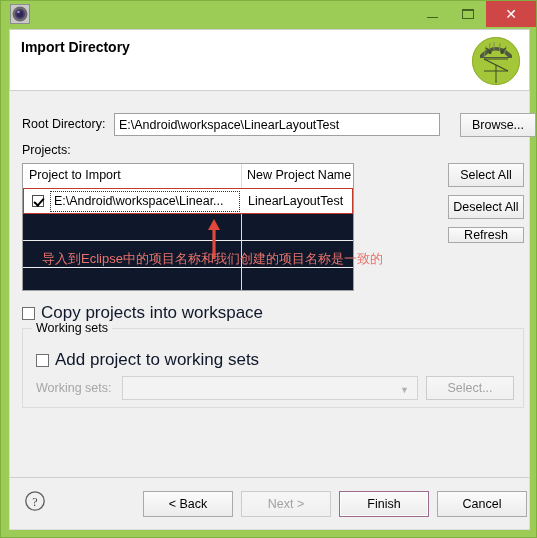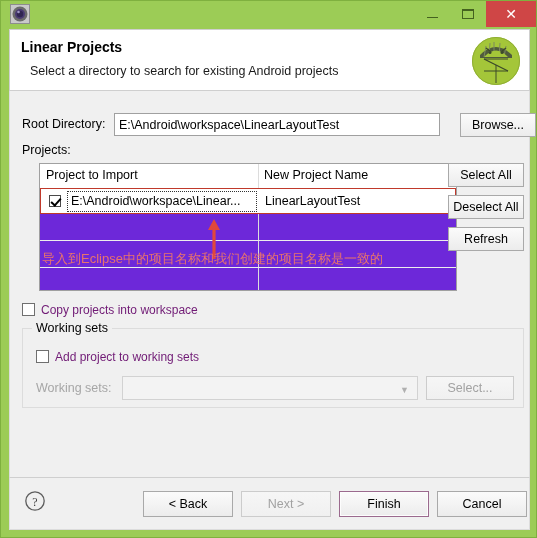--- a/index.html
+++ b/index.html
@@ -58,22 +58,22 @@
   }
   .btn{
     position:absolute;background:#f0f0f0;border:1px solid #a9a9a9;box-sizing:border-box;
     font-size:12.5px;color:#000;display:flex;align-items:center;justify-content:center;
     background-image:linear-gradient(#fbfbfb,#ececec);
   }
   .btn.disabled{color:#a2a2a2;border-color:#cccccc;background-image:linear-gradient(#f6f6f6,#f0f0f0);}
 
   
   .table{
-    position:absolute;left:29px;top:72px;width:418px;height:128px;
-    background:#6d28d9;border:1px solid #a0a0a0;box-sizing:border-box;overflow:hidden;
+    position:absolute;left:12px;top:72px;width:332px;height:128px;
+    background:#0f172a;border:1px solid #a0a0a0;box-sizing:border-box;overflow:hidden;
   }
   .thead{position:absolute;left:0;top:0;width:100%;height:24px;background:#ffffff;border-bottom:1px solid #d4d4d4;}
   .th{position:absolute;top:4px;font-size:12.5px;color:#000;}
   .th-div{position:absolute;top:0;width:1px;height:128px;background:#dcdcdc;}
   .row{position:absolute;left:0;width:100%;height:26px;border-bottom:1px solid #ededed;box-sizing:border-box;}
   .row-sel{border:1px solid #c0392b;box-sizing:border-box;background:#ffffff;}
   .cb{
     width:12px;height:12px;background:#ffffff;border:1px solid #4a4a4a;box-sizing:border-box;
     display:inline-block;position:relative;
   }
@@ -87,21 +87,21 @@
   .annot{
     position:absolute;color:#e8736c;font-size:13px;line-height:19px;
     font-family:Liberation Sans, sans-serif;
   }
   .arrow{position:absolute;}
 
   .groupbox{
     position:absolute;border:1px solid #dcdcdc;box-sizing:border-box;background:transparent;
   }
   .group-title{position:absolute;background:#f0f0f0;font-size:12.5px;color:#000;padding:0 4px;}
-  .cbrow{position:absolute;display:flex;gap:6px;font-size:12px;color:#701a75;}
+  .cbrow{position:absolute;display:flex;align-items:center;gap:6px;font-size:17px;color:#0f172a;}
   .cbbox{width:13px;height:13px;background:#ffffff;border:1px solid #6f6f6f;box-sizing:border-box;}
   .combo{
     position:absolute;background:#f3f3f3;border:1px solid #d2d2d2;box-sizing:border-box;
   }
   .combo .chev{position:absolute;right:8px;top:8px;color:#b0b0b0;font-size:9px;}
 
   
   .footer{
     position:absolute;left:8px;top:476px;width:521px;height:53px;
     background:#f0f0f0;border:1px solid #dcdcdc;border-top:1px solid #cfcfcf;box-sizing:border-box;
@@ -128,22 +128,21 @@
         <i class="glyph-min"></i>
       </div>
       <div class="win-btn">
         <i class="glyph-max"></i>
       </div>
       <div class="win-btn close">✕</div>
     </div>
   </div>
 
   <div class="header">
-    <div class="header-title">Linear Projects</div>
-    <div class="header-sub">Select a directory to search for existing Android projects</div>
+    <div class="header-title">Import Directory</div>
     <div class="android-logo">
       <svg width="52" height="52" viewBox="0 0 52 52">
         <defs>
           <clipPath id="cc">
               <circle cx="26" cy="26" r="24"></circle>
             </clipPath>
         </defs>
         <circle cx="26" cy="26" r="24" fill="#a4c639"></circle>
         <g clip-path="url(#cc)">
           <path d="M10 20 Q26 4 42 20 L42 23 L10 23 Z" fill="#4f5b3c"></path>
@@ -192,21 +191,21 @@
         <span class="cell-text" style="left:224px;top:5px;">LinearLayoutTest</span>
       </div>
 
       <div class="row" style="top:51px;"></div>
       <div class="row" style="top:78px;"></div>
       <div class="row" style="top:105px;border-bottom:none;"></div>
     </div>
 
     <div class="btn" style="left:438px;top:72px;width:76px;height:24px;">Select All</div>
     <div class="btn" style="left:438px;top:104px;width:76px;height:24px;">Deselect All</div>
-    <div class="btn" style="left:438px;top:136px;width:76px;height:24px;">Refresh</div>
+    <div class="btn" style="left:438px;top:136px;width:76px;height:16px;">Refresh</div>
 
     <div class="arrow" style="left:196px;top:128px;">
       <svg width="16" height="40" viewBox="0 0 16 40">
         <polygon points="8,0 14,11 2,11" fill="#e0483c"></polygon>
         <rect x="6.4" y="9" width="3.2" height="31" fill="#e0483c"></rect>
       </svg>
     </div>
     <div class="annot" style="left:32px;top:158px;width:400px;">导入到Eclipse中的项目名称和我们创建的项目名称是一致的</div>
 
     <div class="cbrow" style="left:12px;top:212px;">

